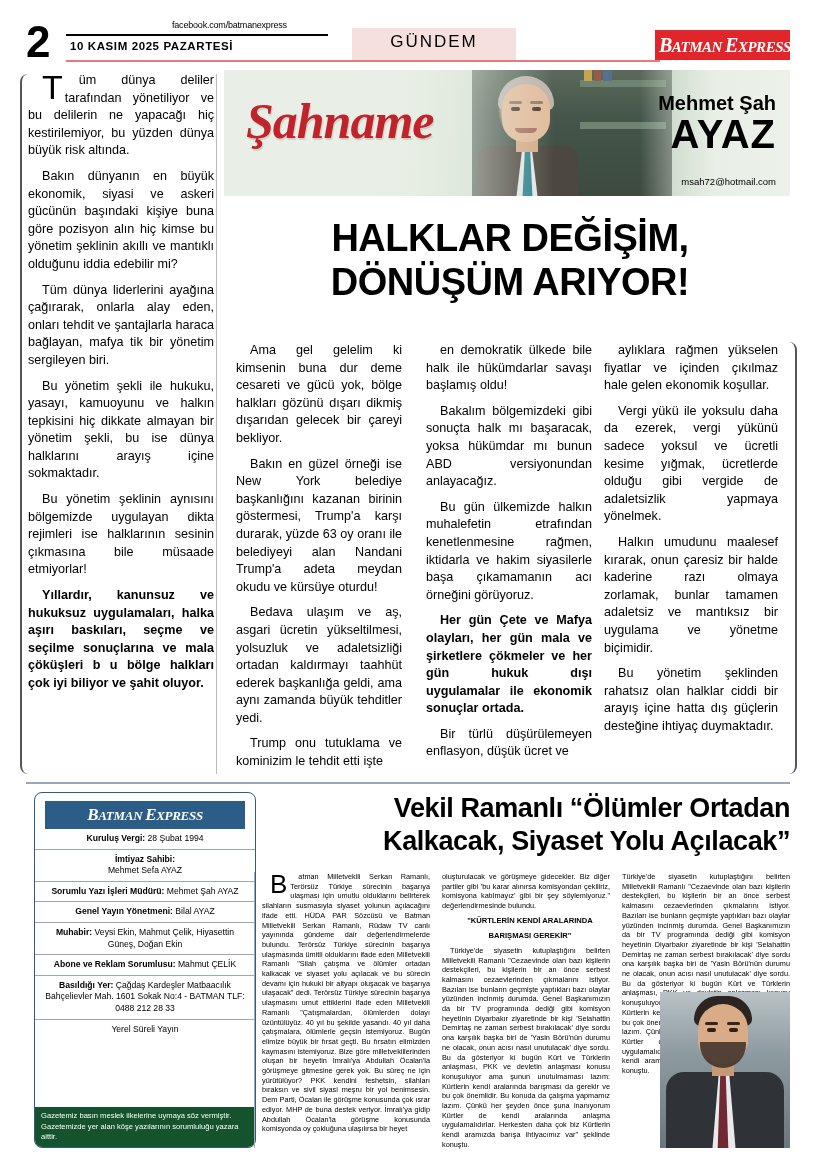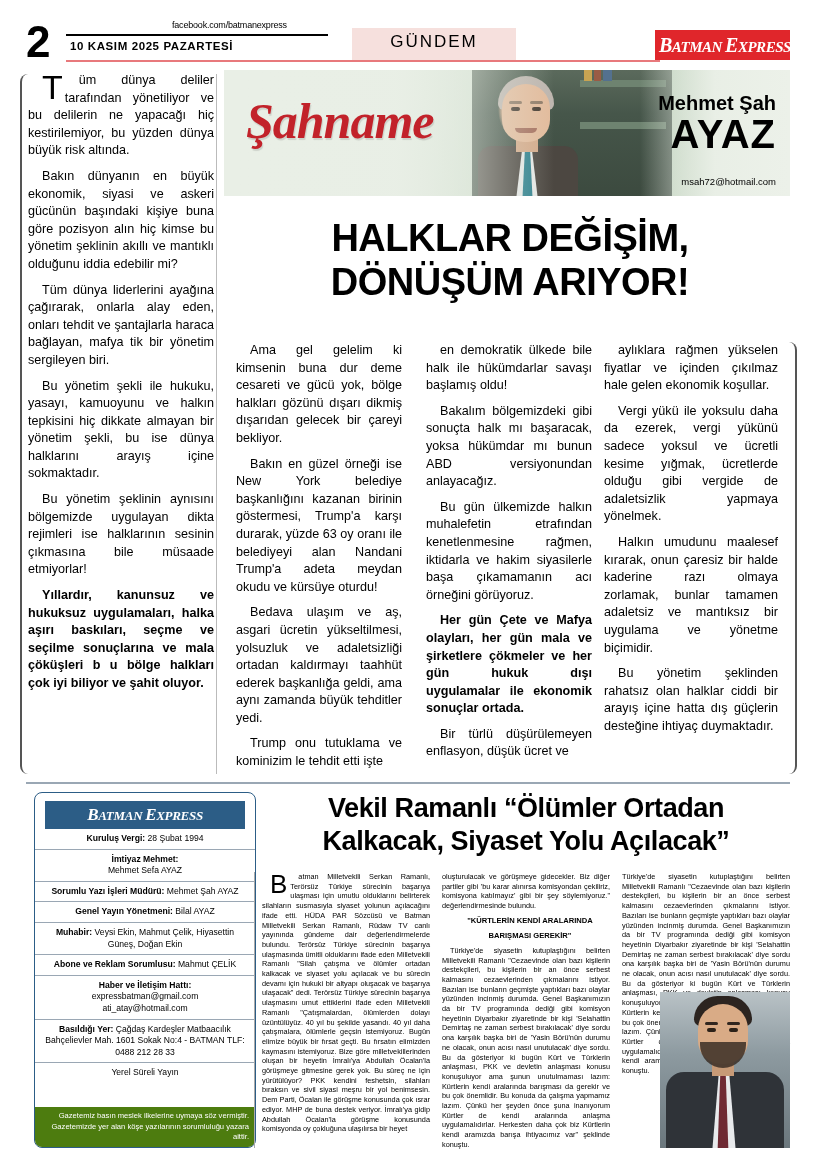--- a/index.html
+++ b/index.html
@@ -198,29 +198,29 @@
   }
   .be-logo-box .small { font-size: 13px; }
   .mh-row {
     border-bottom: 1px solid #9aa7b4; padding: 4px 6px 4px 6px;
     text-align: center; font-size: 8.6px; line-height: 11.6px;
   }
   .mh-row:last-of-type { border-bottom: none; }
   .mh-row b { font-weight: bold; }
   .mh-foot {
     position: absolute; left: 0; bottom: 0; width: 100%;
-    background: #4d7c0f; color: #fff; text-align: right;
+    background: #14532d; color: #fff; text-align: left;
     font-size: 7.6px; line-height: 10.6px; padding: 4px 6px;
   }
 
   
   .bot-headline {
     position: absolute; left: 262px; top: 792px; width: 528px;
     font-size: 27px; line-height: 33px; font-weight: bold;
-    letter-spacing: -0.4px; text-align: center;
+    letter-spacing: -0.4px; text-align: right;
   }
   .bot-cols { position: absolute; left: 262px; top: 872px; width: 528px; height: 276px; }
   .bot-col {
     position: absolute; top: 0; width: 168px; height: 276px;
     font-size: 7.3px; line-height: 9.7px; text-align: justify;
   }
   .bot-col.b1 { left: 0; }
   .bot-col.b2 { left: 180px; }
   .bot-col.b3 { left: 360px; width: 168px; }
   .bot-col p { text-indent: 8px; margin-bottom: 5px; }
@@ -347,32 +347,27 @@
 
   <div class="masthead-box">
     <div class="be-logo-box">
       <div class="txt">
         <span>B</span><span class="small">ATMAN </span><span>E</span><span class="small">XPRESS</span>
       </div>
     </div>
     <div id="mh-rows">
         <div class="mh-row"><b>Kuruluş Vergi:</b><span> 28 Şubat 1994</span></div>
         <div class="mh-row">
-          <div style="font-weight: bold;">İmtiyaz Mehmet:</div>
+          <div style="font-weight: bold;">İmtiyaz Sahibi:</div>
           <div>Mehmet Sefa AYAZ</div>
         </div>
         <div class="mh-row"><b>Sorumlu Yazı İşleri Müdürü:</b><span> Mehmet Şah AYAZ</span></div>
         <div class="mh-row"><b>Genel Yayın Yönetmeni:</b><span> Bilal AYAZ</span></div>
         <div class="mh-row"><b>Muhabir:</b><span> Veysi Ekin, Mahmut Çelik, Hiyasettin Güneş, Doğan Ekin</span></div>
         <div class="mh-row"><b>Abone ve Reklam Sorumlusu:</b><span> Mahmut ÇELİK</span></div>
-        <div class="mh-row">
-          <div style="font-weight: bold;">Haber ve İletişim Hattı:</div>
-          <div>expressbatman@gmail.com</div>
-          <div>ati_atay@hotmail.com</div>
-        </div>
         <div class="mh-row"><b>Basıldığı Yer:</b><span> Çağdaş Kardeşler Matbaacılık Bahçelievler Mah. 1601 Sokak No:4  -  BATMAN TLF: 0488 212 28 33</span></div>
         <div class="mh-row">
           <div>Yerel Süreli Yayın</div>
         </div>
       </div>
     <div class="mh-foot">
       <div>Gazetemiz basın meslek ilkelerine uymaya söz vermiştir.</div>
       <div>Gazetemizde yer alan köşe yazılarının sorumluluğu yazara aittir.</div>
     </div>
   </div>

